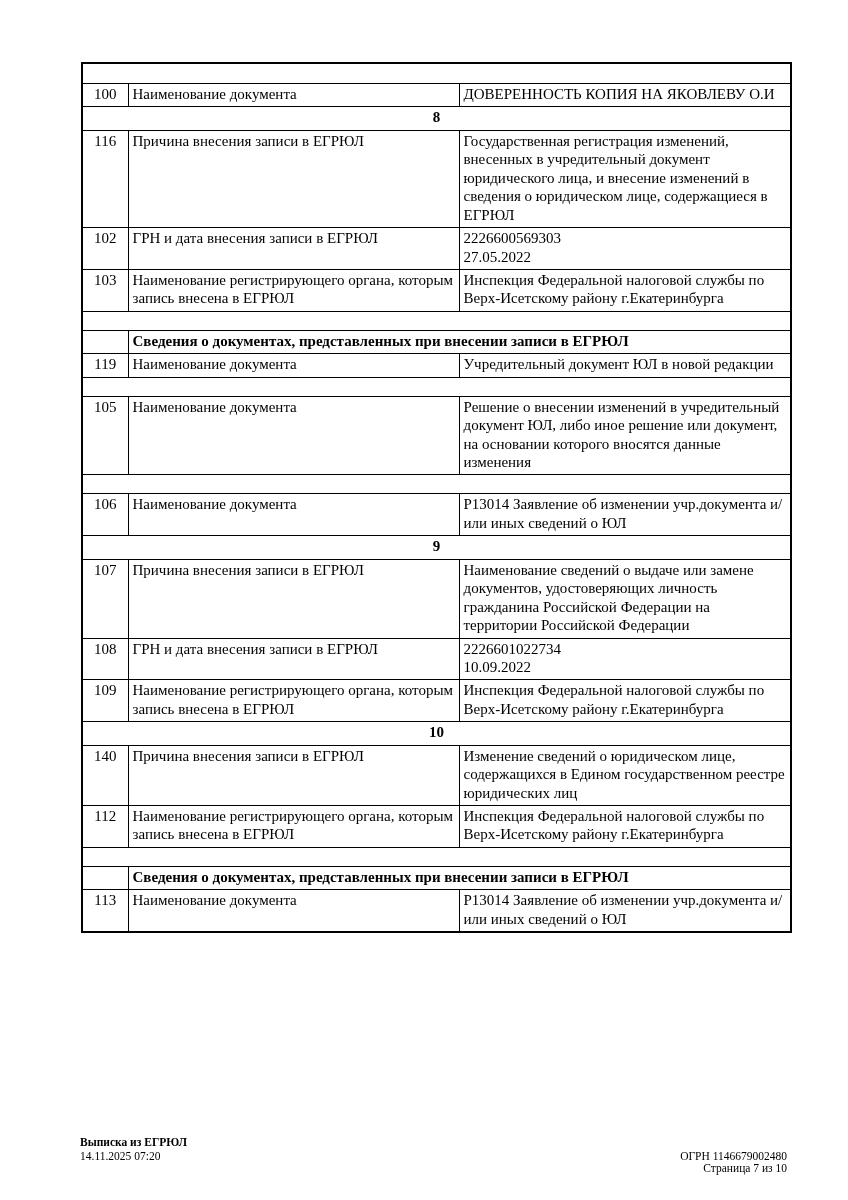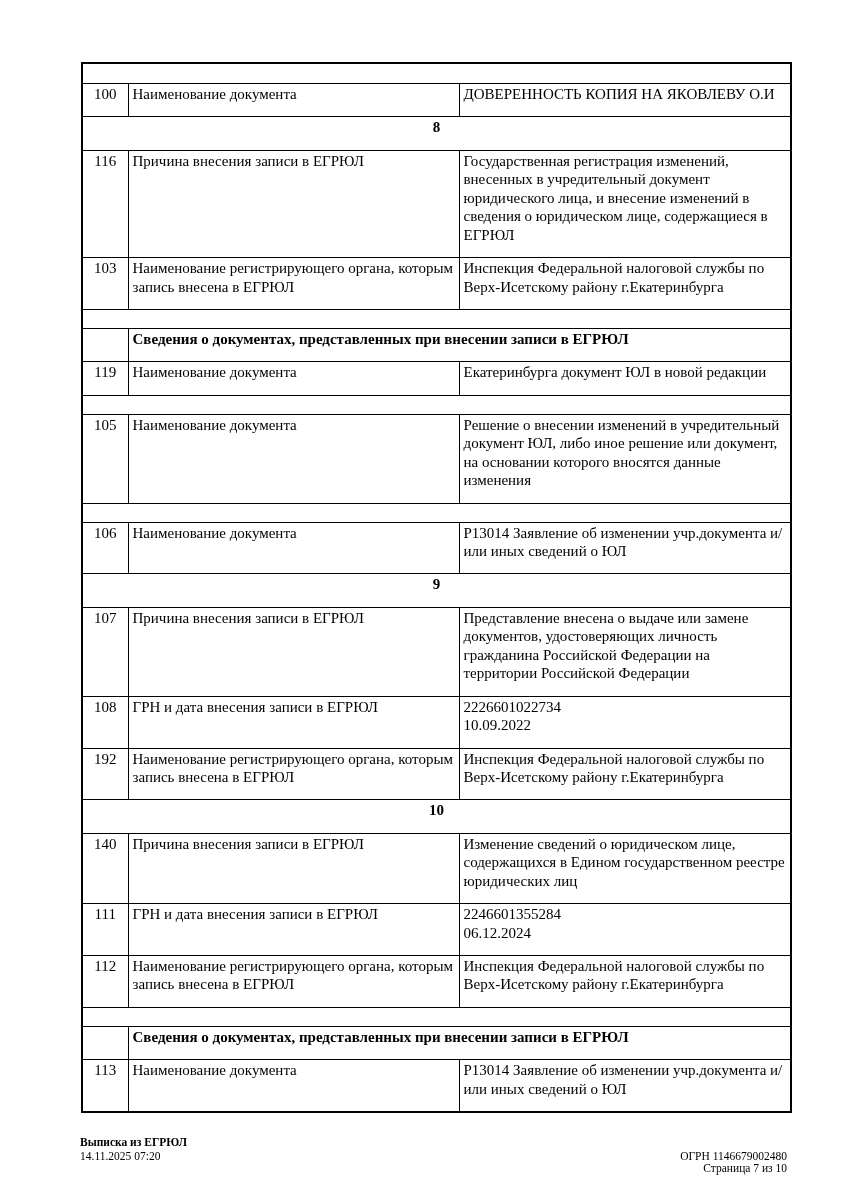--- a/index.html
+++ b/index.html
@@ -27,21 +27,21 @@
     width: 709px;
     border-collapse: collapse;
     table-layout: fixed;
     border: 2px solid #000000;
   }
   table.registry td {
     border: 1px solid #000000;
     vertical-align: top;
     font-size: 15px;
     line-height: 1.23;
-    padding: 1px 4px 13px 4px;
+    padding: 1px 4px 3px 4px;
     overflow: hidden;
   }
   td.cell-num {
     text-align: center;
     padding-left: 1px;
     padding-right: 1px;
   }
   td.cell-value {
     white-space: pre-line;
   }
@@ -116,40 +116,46 @@
       <tr>
         <td colspan="3" class="cell-section">8</td>
       </tr>
 
       <tr>
         <td class="cell-num">116</td>
         <td class="cell-label">Причина внесения записи в ЕГРЮЛ</td>
         <td class="cell-value">Государственная регистрация изменений, внесенных в учредительный документ юридического лица, и внесение изменений в сведения о юридическом лице, содержащиеся в ЕГРЮЛ</td>
       </tr>
 
+      <tr>
+        <td class="cell-num">102</td>
+        <td class="cell-label">ГРН и дата внесения записи в ЕГРЮЛ</td>
+        <td class="cell-value">2226600569303
+27.05.2022</td>
+      </tr>
 
       <tr>
         <td class="cell-num">103</td>
         <td class="cell-label">Наименование регистрирующего органа, которым запись внесена в ЕГРЮЛ</td>
         <td class="cell-value">Инспекция Федеральной налоговой службы по Верх-Исетскому району г.Екатеринбурга</td>
       </tr>
 
       <tr class="row-spacer">
         <td colspan="3"></td>
       </tr>
 
       <tr>
         <td class="cell-num"></td>
         <td colspan="2" class="cell-subheader">Сведения о документах, представленных при внесении записи в ЕГРЮЛ</td>
       </tr>
 
       <tr>
         <td class="cell-num">119</td>
         <td class="cell-label">Наименование документа</td>
-        <td class="cell-value">Екатеринбурга документ ЮЛ в новой редакции</td>
+        <td class="cell-value">Учредительный документ ЮЛ в новой редакции</td>
       </tr>
 
       <tr class="row-spacer">
         <td colspan="3"></td>
       </tr>
 
       <tr>
         <td class="cell-num">105</td>
         <td class="cell-label">Наименование документа</td>
         <td class="cell-value">Решение о внесении изменений в учредительный документ ЮЛ, либо иное решение или документ, на основании которого вносятся данные изменения</td>
@@ -165,52 +171,46 @@
         <td class="cell-value">Р13014 Заявление об изменении учр.документа и/или иных сведений о ЮЛ</td>
       </tr>
 
       <tr>
         <td colspan="3" class="cell-section">9</td>
       </tr>
 
       <tr>
         <td class="cell-num">107</td>
         <td class="cell-label">Причина внесения записи в ЕГРЮЛ</td>
-        <td class="cell-value">Представление внесена о выдаче или замене документов, удостоверяющих личность гражданина Российской Федерации на территории Российской Федерации</td>
+        <td class="cell-value">Наименование сведений о выдаче или замене документов, удостоверяющих личность гражданина Российской Федерации на территории Российской Федерации</td>
       </tr>
 
       <tr>
         <td class="cell-num">108</td>
         <td class="cell-label">ГРН и дата внесения записи в ЕГРЮЛ</td>
         <td class="cell-value">2226601022734
 10.09.2022</td>
       </tr>
 
       <tr>
-        <td class="cell-num">192</td>
+        <td class="cell-num">109</td>
         <td class="cell-label">Наименование регистрирующего органа, которым запись внесена в ЕГРЮЛ</td>
         <td class="cell-value">Инспекция Федеральной налоговой службы по Верх-Исетскому району г.Екатеринбурга</td>
       </tr>
 
       <tr>
         <td colspan="3" class="cell-section">10</td>
       </tr>
 
       <tr>
         <td class="cell-num">140</td>
         <td class="cell-label">Причина внесения записи в ЕГРЮЛ</td>
         <td class="cell-value">Изменение сведений о юридическом лице, содержащихся в Едином государственном реестре юридических лиц</td>
       </tr>
 
-      <tr>
-        <td class="cell-num">111</td>
-        <td class="cell-label">ГРН и дата внесения записи в ЕГРЮЛ</td>
-        <td class="cell-value">2246601355284
-06.12.2024</td>
-      </tr>
 
       <tr>
         <td class="cell-num">112</td>
         <td class="cell-label">Наименование регистрирующего органа, которым запись внесена в ЕГРЮЛ</td>
         <td class="cell-value">Инспекция Федеральной налоговой службы по Верх-Исетскому району г.Екатеринбурга</td>
       </tr>
 
       <tr class="row-spacer">
         <td colspan="3"></td>
       </tr>

